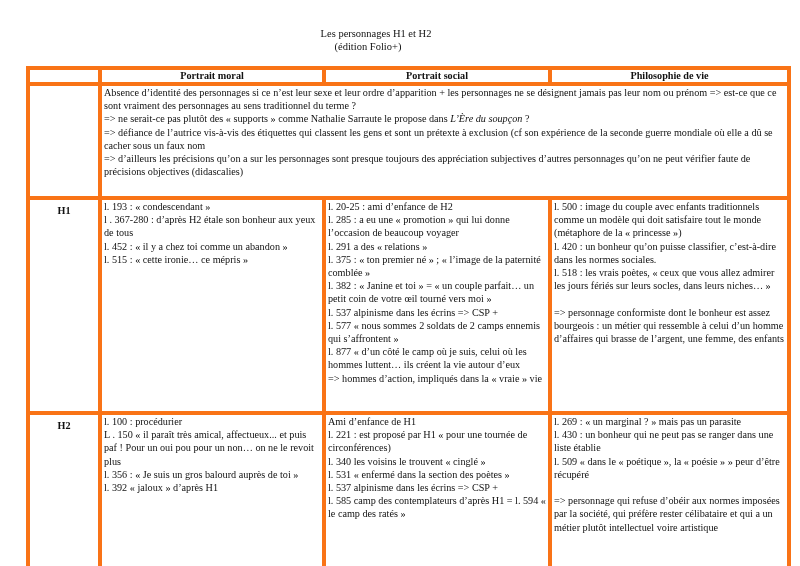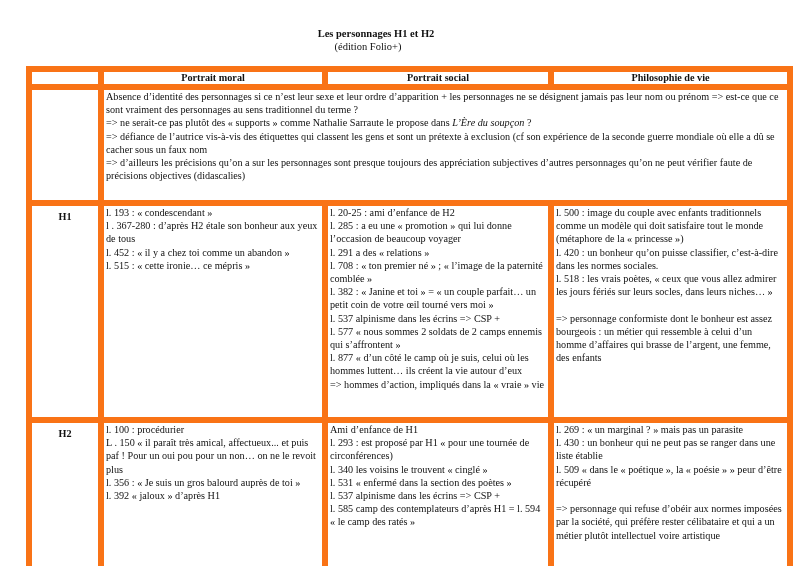--- a/index.html
+++ b/index.html
@@ -1,24 +1,24 @@
 <!DOCTYPE html>
 <html><head>
 <meta charset="utf-8">
 <style>
   html, body { margin: 0; padding: 0; background: #ffffff; }
   body { width: 800px; height: 566px; position: relative; overflow: hidden;
          font-family: "Liberation Serif", "DejaVu Serif", serif; color: #111; }
   .title { position: absolute; top: 27px; left: 0; width: 752px; text-align: center;
-           font-weight: bold; font-size: 10.5px; line-height: 13px; }
+           font-weight: normal; font-size: 10.5px; line-height: 13px; }
   .subtitle { position: absolute; top: 40px; left: 0; width: 736px; text-align: center;
               font-size: 10.5px; line-height: 13px; }
   table { position: absolute; top: 66px; left: 26px; width: 761px; border-collapse: collapse;
           table-layout: fixed; font-size: 10.2px; line-height: 13.2px; }
-  td, th { border: 6px solid #f97316; vertical-align: top; padding: 0 2px; text-align: left; }
+  td, th { border: 4px solid #f97316; vertical-align: top; padding: 0 2px; text-align: left; }
   th { font-weight: bold; text-align: center; height: 12px; line-height: 12px; }
   td.rowhead { text-align: center; font-weight: bold; padding-top: 4px; }
   .line { display: block; }
   .blank { display: block; height: 13.2px; }
   .intro-row td { height: 110px; }
   .h1-row td { height: 207px; }
   .h2-row td { height: 153px; }
   em { font-style: italic; }
 </style>
 </head>
@@ -57,21 +57,21 @@
       <td>
           <span class="line">l. 193 : « condescendant »</span>
           <span class="line">l . 367-280 : d’après H2 étale son bonheur aux yeux de tous</span>
           <span class="line">l. 452 : « il y a chez toi comme un abandon »</span>
           <span class="line">l. 515 : « cette ironie… ce mépris »</span>
         </td>
       <td>
           <span class="line">l. 20-25 : ami d’enfance de H2</span>
           <span class="line">l. 285 : a eu une « promotion » qui lui donne l’occasion de beaucoup voyager</span>
           <span class="line">l. 291 a des « relations »</span>
-          <span class="line">l. 708 : « ton premier né » ; « l’image de la paternité comblée »</span>
+          <span class="line">l. 375 : « ton premier né » ; « l’image de la paternité comblée »</span>
           <span class="line">l. 382 : « Janine et toi » = « un couple parfait… un petit coin de votre œil tourné vers moi »</span>
           <span class="line">l. 537 alpinisme dans les écrins =&gt; CSP +</span>
           <span class="line">l. 577 « nous sommes 2 soldats de 2 camps ennemis qui s’affrontent »</span>
           <span class="line">l. 877 « d’un côté le camp où je suis, celui où les hommes luttent… ils créent la vie autour d’eux</span>
           <span class="line">=&gt; hommes d’action, impliqués dans la « vraie » vie</span>
         </td>
       <td>
           <span class="line">l. 500 : image du couple avec enfants traditionnels comme un modèle qui doit satisfaire tout le monde (métaphore de la « princesse »)</span>
           <span class="line">l. 420 : un bonheur qu’on puisse classifier, c’est-à-dire dans les normes sociales.</span>
           <span class="line">l. 518 : les vrais poètes, « ceux que vous allez admirer les jours fériés sur leurs socles, dans leurs niches… »</span>
@@ -82,21 +82,21 @@
     <tr class="h2-row">
       <td class="rowhead">H2</td>
       <td>
           <span class="line">l. 100 : procédurier</span>
           <span class="line">L . 150 « il paraît très amical, affectueux... et puis paf ! Pour un oui pou pour un non… on ne le revoit plus</span>
           <span class="line">l. 356 : « Je suis un gros balourd auprès de toi »</span>
           <span class="line">l. 392 « jaloux » d’après H1</span>
         </td>
       <td>
           <span class="line">Ami d’enfance de H1</span>
-          <span class="line">l. 293 : est proposé par H1 « pour une tournée de circonférences)</span>
+          <span class="line">l. 221 : est proposé par H1 « pour une tournée de circonférences)</span>
           <span class="line">l. 340 les voisins le trouvent « cinglé »</span>
           <span class="line">l. 531 « enfermé dans la section des poètes »</span>
           <span class="line">l. 537 alpinisme dans les écrins =&gt; CSP +</span>
           <span class="line">l. 585 camp des contemplateurs d’après H1 = l. 594 « le camp des ratés »</span>
         </td>
       <td>
           <span class="line">l. 269 : « un marginal ? » mais pas un parasite</span>
           <span class="line">l. 430 : un bonheur qui ne peut pas se ranger dans une liste établie</span>
           <span class="line">l. 509 « dans le « poétique », la « poésie » » peur d’être récupéré</span>
           <span class="blank"></span>

